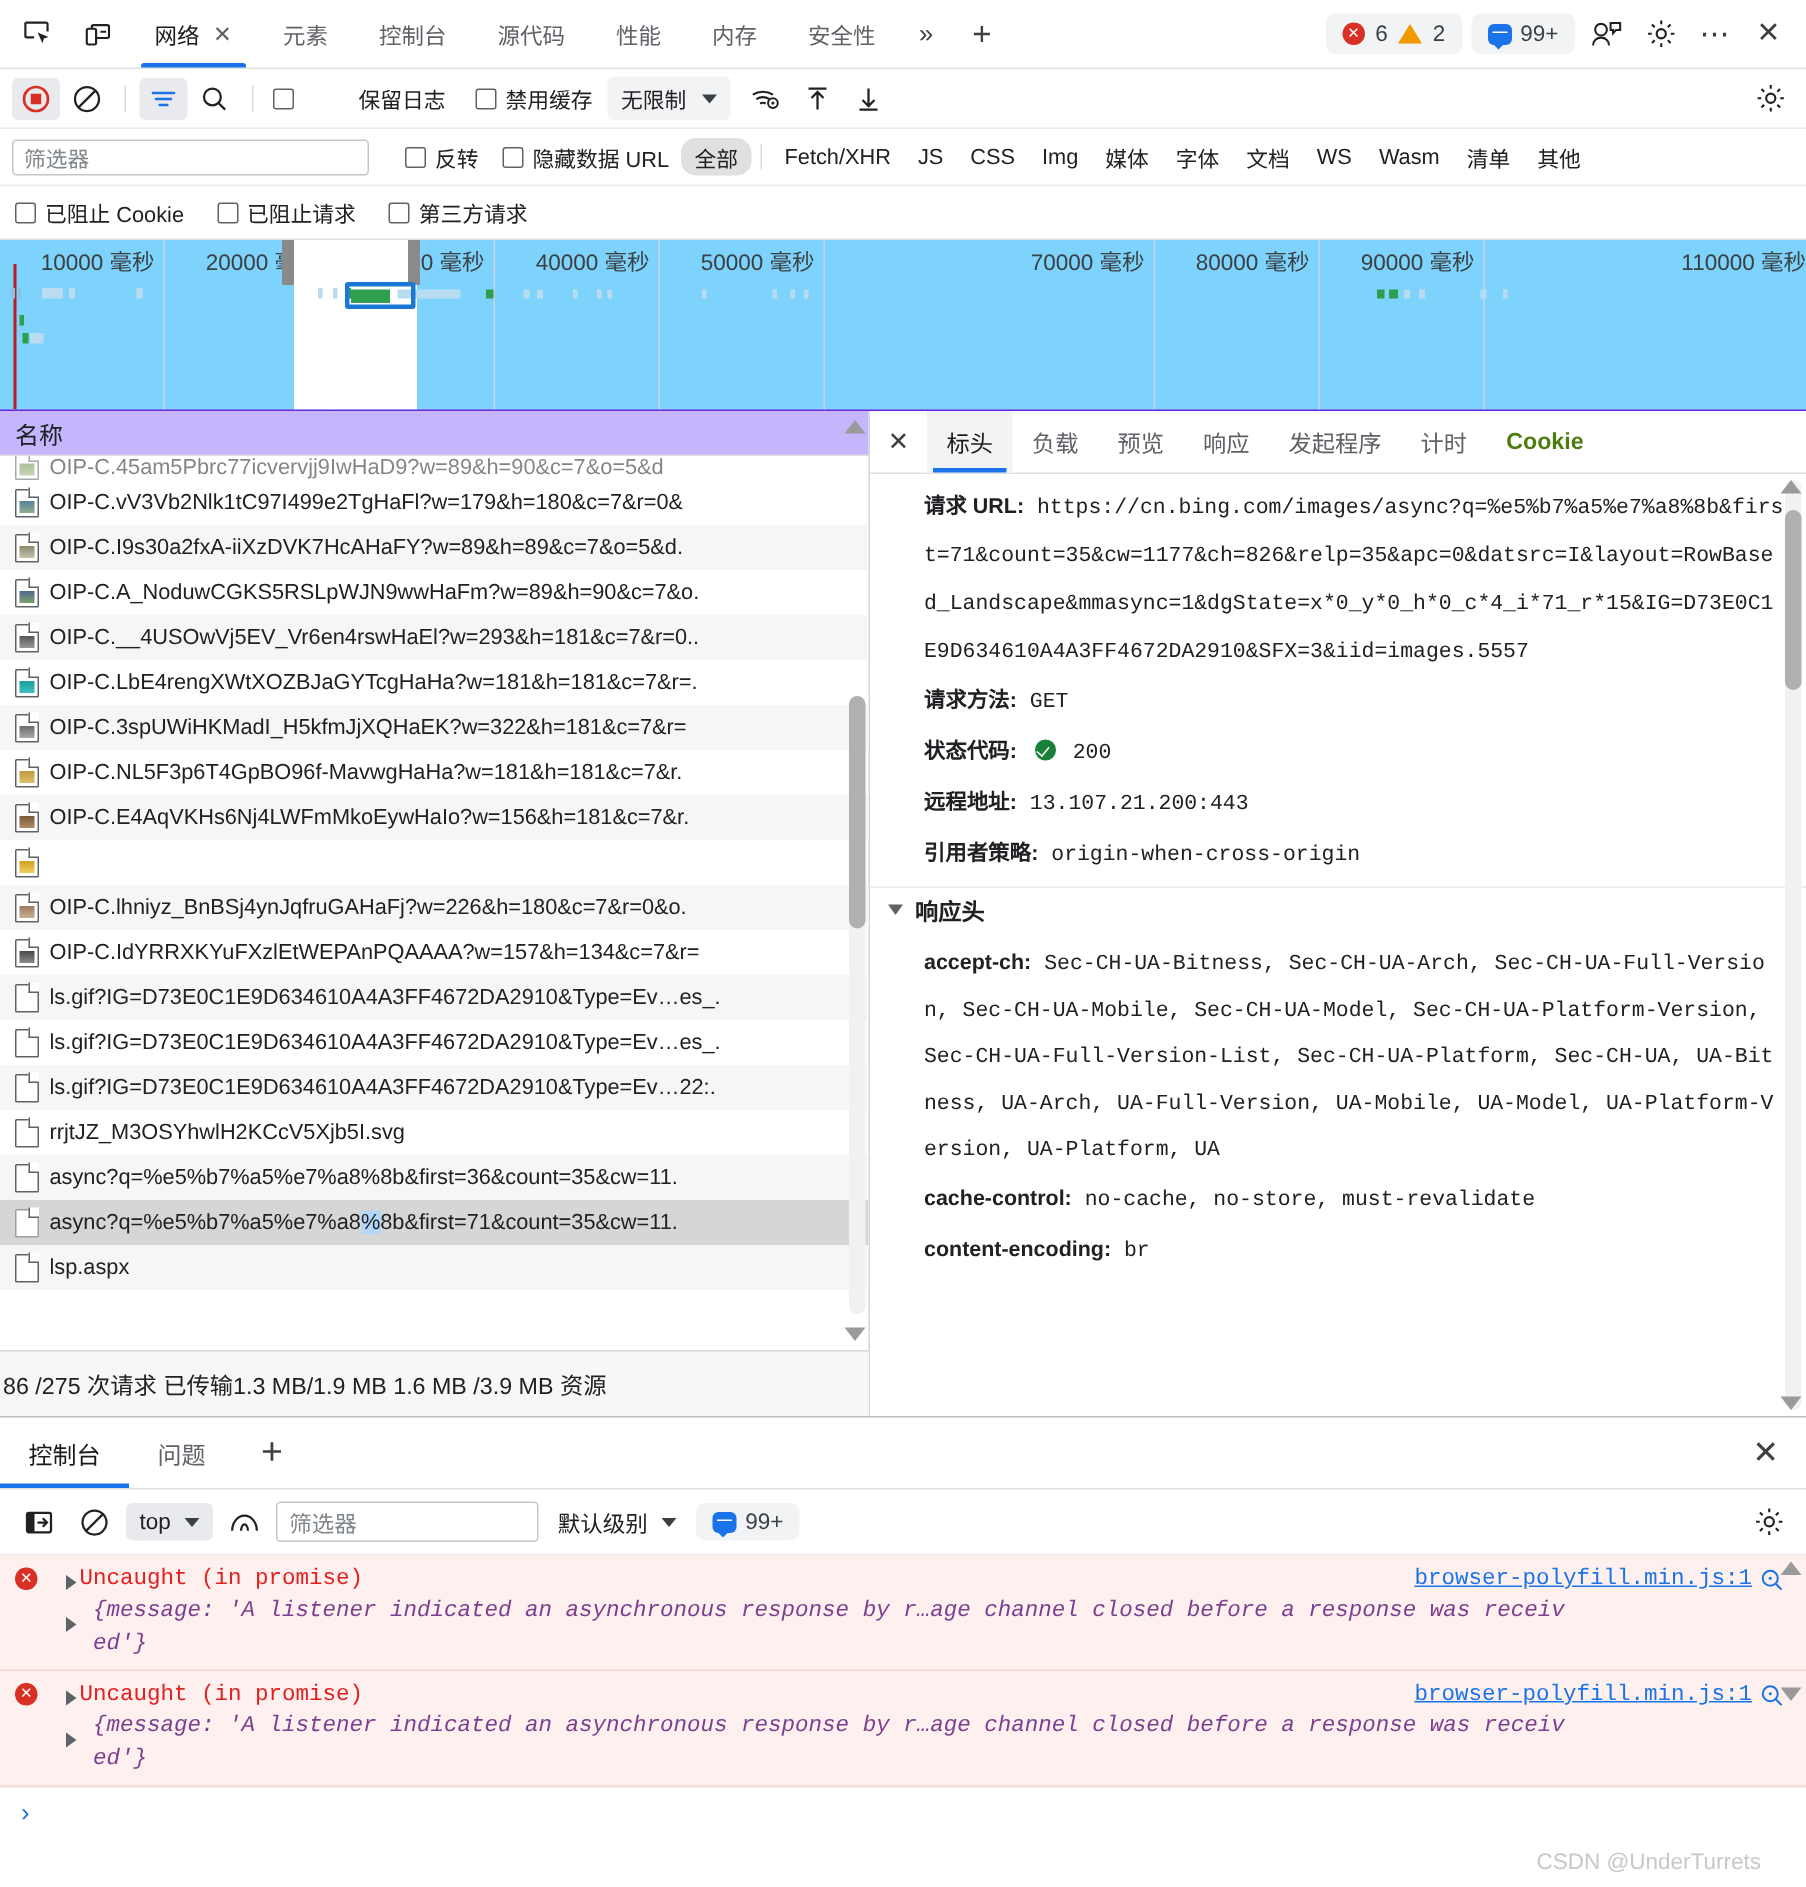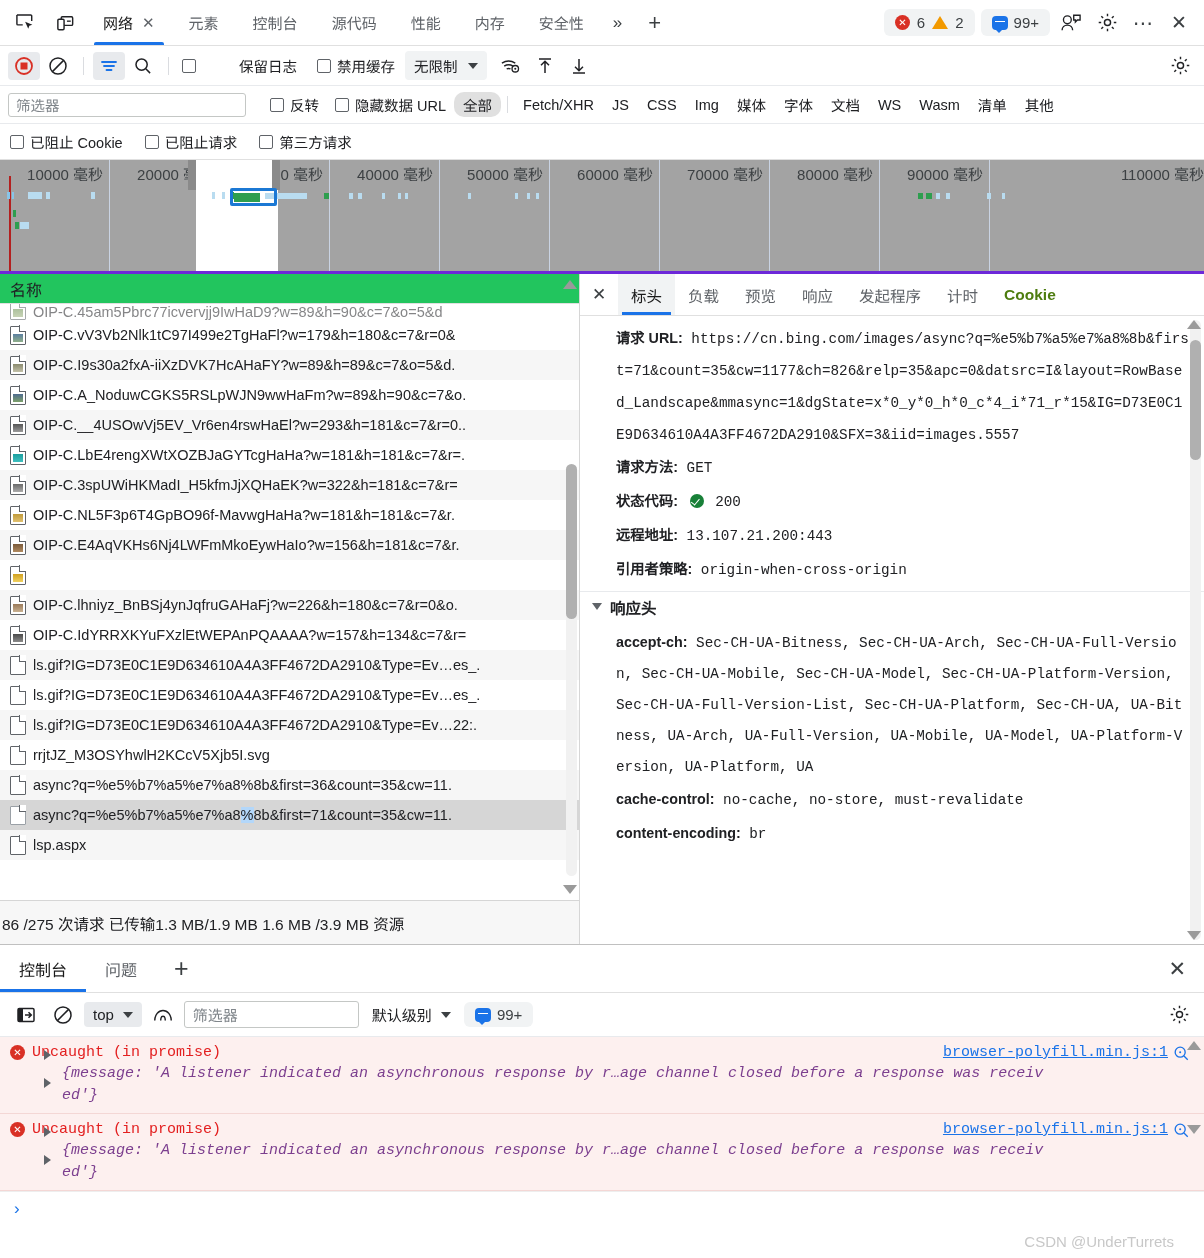--- a/index.html
+++ b/index.html
@@ -99,22 +99,22 @@
   .ftype.sel{background:#e0e0e0;}
   .fsep{width:1px;height:17px;background:#dadce0;margin:0 6px;}
 
   .chkbar {
     height:36px;display:flex;align-items:center;gap:22px;padding:0 10px;
     border-bottom:1px solid #e0e0e0;flex:0 0 36px;background:#fff;
   }
 
   
   .overview {
-    height:114px;flex:0 0 114px;position:relative;background:#a3a3a3;
-    border-bottom:3px solid #6d28d9;overflow:hidden;
+    height:114px;flex:0 0 114px;position:relative;background:#7dd3fc;
+    border-bottom:1px solid #6d28d9;overflow:hidden;
   }
   .ov-slot {
     position:absolute;top:0;bottom:0;border-right:1px solid #c9d3e3;
   }
   .ov-label {
     position:absolute;top:3px;right:6px;font-size:15px;color:#3c4043;white-space:nowrap;
   }
   .ov-window-dim{position:absolute;top:0;bottom:0;background:#ffffff;}
   .ov-handle{position:absolute;top:0;width:8px;height:30px;background:#8a8a8a;}
   .ov-redline{position:absolute;top:16px;bottom:0;width:2px;background:#b3201f;}
@@ -123,21 +123,21 @@
   .bar.lt{background:#b9dcf0;}
   .sel-box{position:absolute;border:3px solid #1b78d4;border-radius:2px;}
 
   
   .main { display:flex; flex:0 0 670px; height:670px; overflow:hidden; }
 
   
   .reqpanel{width:580px;flex:0 0 580px;display:flex;flex-direction:column;border-right:1px solid #d6d6d6;background:#fff;}
   .reqhead{
     height:30px;flex:0 0 30px;display:flex;align-items:center;padding-left:10px;
-    font-size:16px;color:#202124;border-bottom:1px solid #e0e0e0;position:relative;background:#22c55e;
+    font-size:16px;color:#202124;border-bottom:1px solid #e0e0e0;position:relative;background:#c4b5fd;
   }
   .reqlist{flex:1;overflow:hidden;position:relative;}
   .rrow{
     height:30px;display:flex;align-items:center;gap:7px;padding-left:10px;
     font-size:14.5px;color:#202124;white-space:nowrap;overflow:hidden;cursor:pointer;
   }
   .rrow.alt{background:#f6f6f6;}
   .rrow.sel{background:#d6d6d6;}
   .rrow.clip-top{height:16px;align-items:flex-end;opacity:.55;}
   .ficon{
@@ -224,21 +224,21 @@
   .clog{flex:1;overflow:hidden;position:relative;}
   .centry{
     background:#fdf0ef;border-bottom:1px solid #f4d7d5;padding:5px 0 6px 0;position:relative;min-height:74px;
   }
   .cerr-ic{
     position:absolute;left:10px;top:8px;width:15px;height:15px;border-radius:50%;background:#d93025;
     display:flex;align-items:center;justify-content:center;color:#fff;font-size:10px;
   }
   .ctri{position:absolute;width:0;height:0;border-top:5px solid transparent;border-bottom:5px solid transparent;border-left:7px solid #5f6368;}
   .cline1{
-    margin-left:32px;margin-right:215px;font-family:"Liberation Mono","DejaVu Sans Mono",monospace;
+    margin-left:53px;margin-right:215px;font-family:"Liberation Mono","DejaVu Sans Mono",monospace;
     font-size:15px;color:#e32020;line-height:21px;
   }
   .cmsg{
     margin-left:62px;margin-right:10px;font-family:"Liberation Mono","DejaVu Sans Mono",monospace;
     font-style:italic;font-size:15px;color:#7c3f8f;line-height:22px;white-space:nowrap;overflow:hidden;
   }
   .csrc{
     position:absolute;right:36px;top:7px;font-family:"Liberation Mono","DejaVu Sans Mono",monospace;
     font-size:15px;color:#1a73e8;text-decoration:underline;cursor:pointer;
   }
@@ -433,23 +433,20 @@
       <span class="ov-label">20000 毫秒</span>
     </div>
     <div class="ov-slot" style="left:220px;width:110px;">
       <span class="ov-label">30000 毫秒</span>
     </div>
     <div class="ov-slot" style="left:330px;width:110px;">
       <span class="ov-label">40000 毫秒</span>
     </div>
     <div class="ov-slot" style="left:440px;width:110px;">
       <span class="ov-label">50000 毫秒</span>
-    </div>
-    <div class="ov-slot" style="left:550px;width:110px;">
-      <span class="ov-label">60000 毫秒</span>
     </div>
     <div class="ov-slot" style="left:660px;width:110px;">
       <span class="ov-label">70000 毫秒</span>
     </div>
     <div class="ov-slot" style="left:770px;width:110px;">
       <span class="ov-label">80000 毫秒</span>
     </div>
     <div class="ov-slot" style="left:880px;width:110px;">
       <span class="ov-label">90000 毫秒</span>
     </div>

